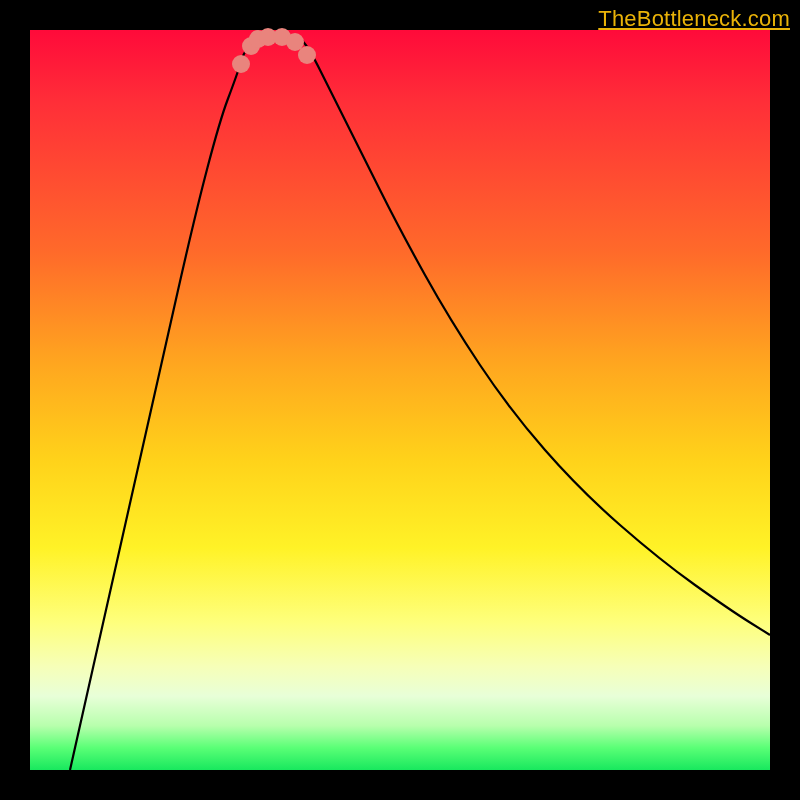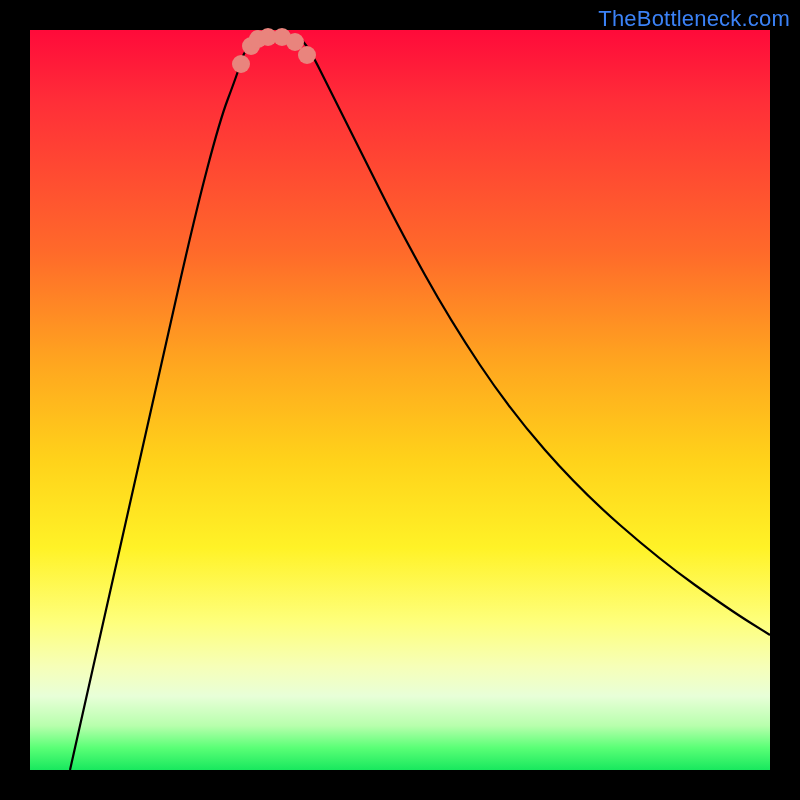--- a/index.html
+++ b/index.html
@@ -14,25 +14,26 @@
   .frame {
     position: relative;
     width: 800px;
     height: 800px;
     background: #000;
   }
   .watermark {
     position: absolute;
     top: 6px;
     right: 10px;
-    color: #3b82f6;
+    color: #eab308;
     font-size: 22px;
     font-weight: 500;
     letter-spacing: 0.2px;
     user-select: none;
+    text-decoration: underline;
   }
   .plot-area {
     position: absolute;
     left: 30px;
     top: 30px;
     width: 740px;
     height: 740px;
     
     background: linear-gradient(
       to bottom,

